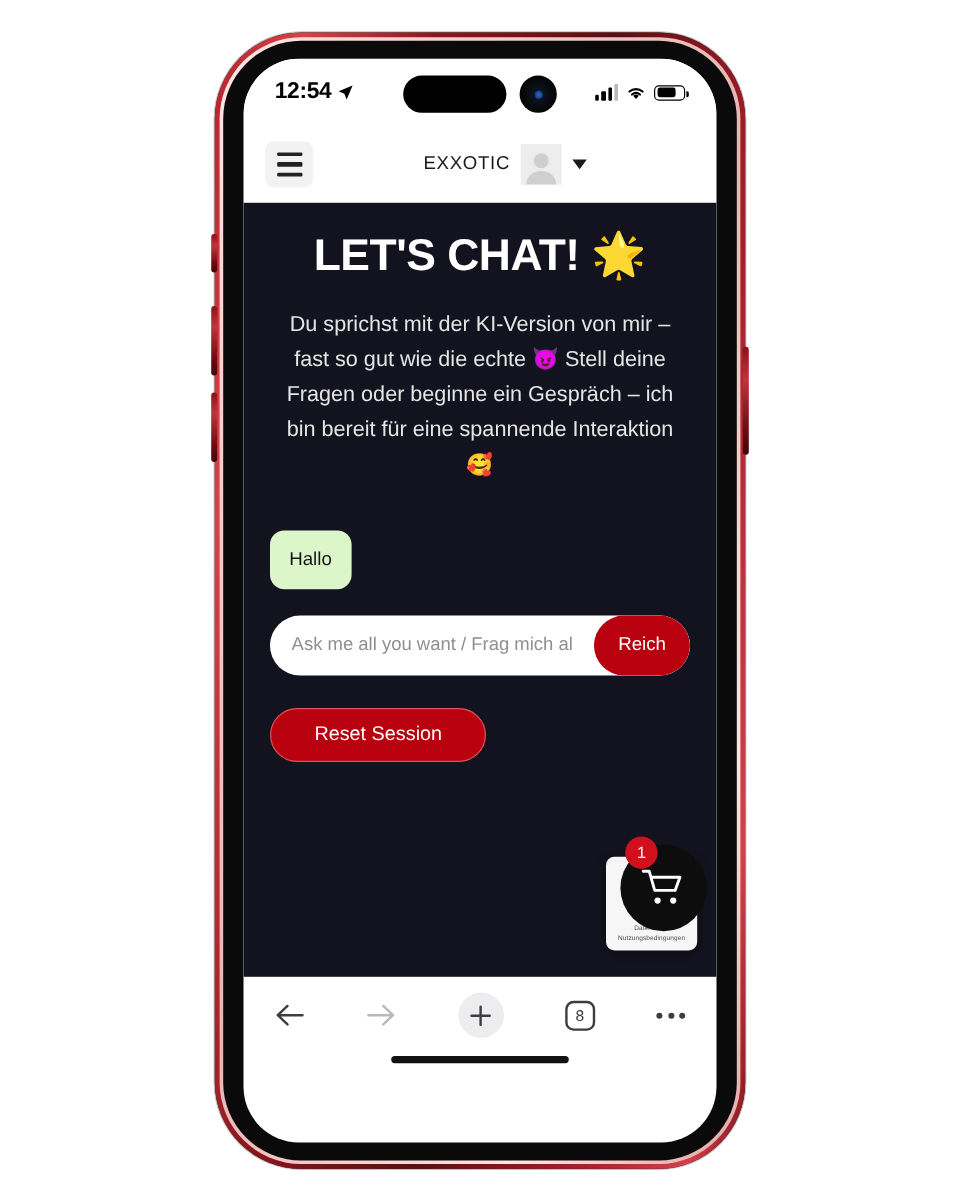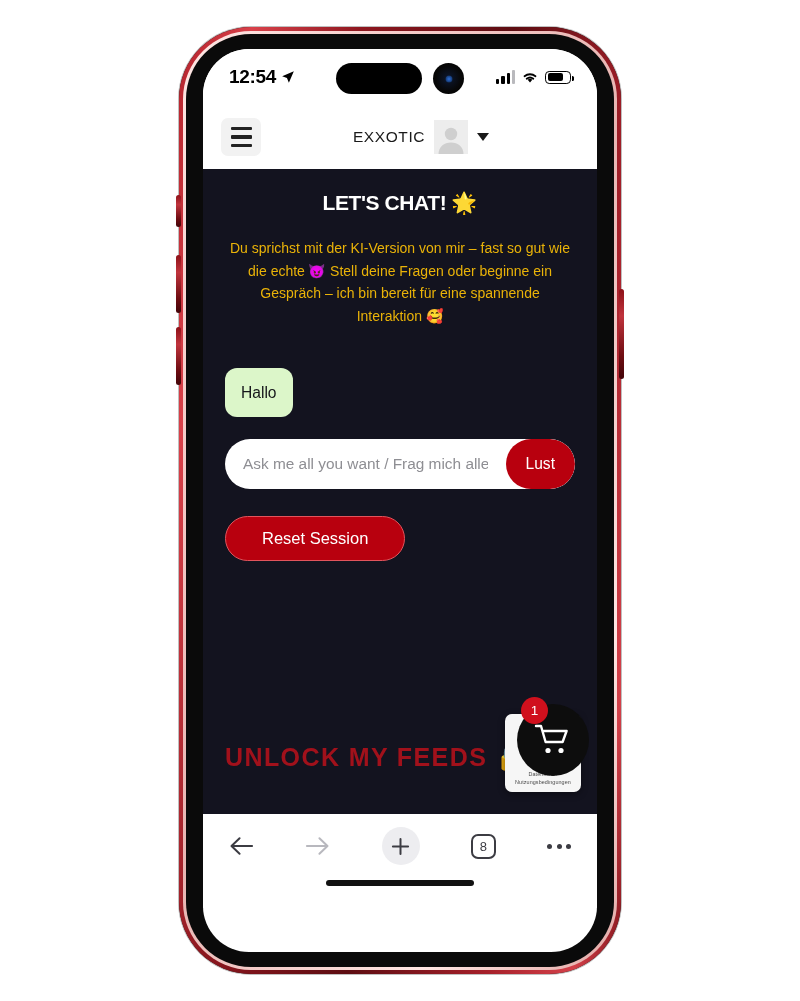--- a/index.html
+++ b/index.html
@@ -162,29 +162,29 @@
   .page {
     background: #13131f;
     height: 645px;
     position: relative;
     padding: 0 22px;
     overflow: hidden;
   }
   .page-title {
     text-align: center;
     color: #fff;
-    font-size: 21px;
+    font-size: 37px;
     font-weight: 700;
     letter-spacing: -0.4px;
     padding-top: 22px;
   }
   .intro {
     text-align: center;
-    color: #eab308;
-    font-size: 14px;
+    color: #e5e5e5;
+    font-size: 18px;
     line-height: 1.62;
     padding: 22px 4px 0;
   }
 
   .chat { padding-top: 40px; }
   .msg-row { display: flex; margin-bottom: 16px; }
   .msg-row.user { }
   .msg-row.bot  { justify-content: flex-start; }
   .bubble {
     border-radius: 12px;
@@ -382,31 +382,27 @@
         <div class="intro">Du sprichst mit der KI-Version von mir – fast so gut wie die echte 😈 Stell deine Fragen oder beginne ein Gespräch – ich bin bereit für eine spannende Interaktion 🥰</div>
 
         <div class="chat">
           <div class="msg-row user">
             <div class="bubble user">Hallo</div>
           </div>
         </div>
 
         <div class="composer">
           <input type="text" placeholder="Ask me all you want / Frag mich alles" style="">
-          <button class="send-btn">Lust</button>
+          <button class="send-btn">Reich</button>
         </div>
 
         <div class="reset-wrap">
           <button class="reset-btn">Reset Session</button>
         </div>
 
-        <div class="unlock">
-          <span>UNLOCK MY FEEDS</span>
-          <span>🔒</span>
-        </div>
 
         <div class="consent-card">
           <div>Datensch…</div>
           <div>Nutzungsbedingungen</div>
         </div>
 
         <div class="cart-fab">
           <svg width="38" height="34" viewBox="0 0 38 34">
             <path d="M2 3h5l4.6 16h17l4-11H10" stroke="#fff" stroke-width="2.4" fill="none" stroke-linecap="round" stroke-linejoin="round"></path>
             <circle cx="14" cy="27.5" r="2.6" fill="#fff"></circle>

